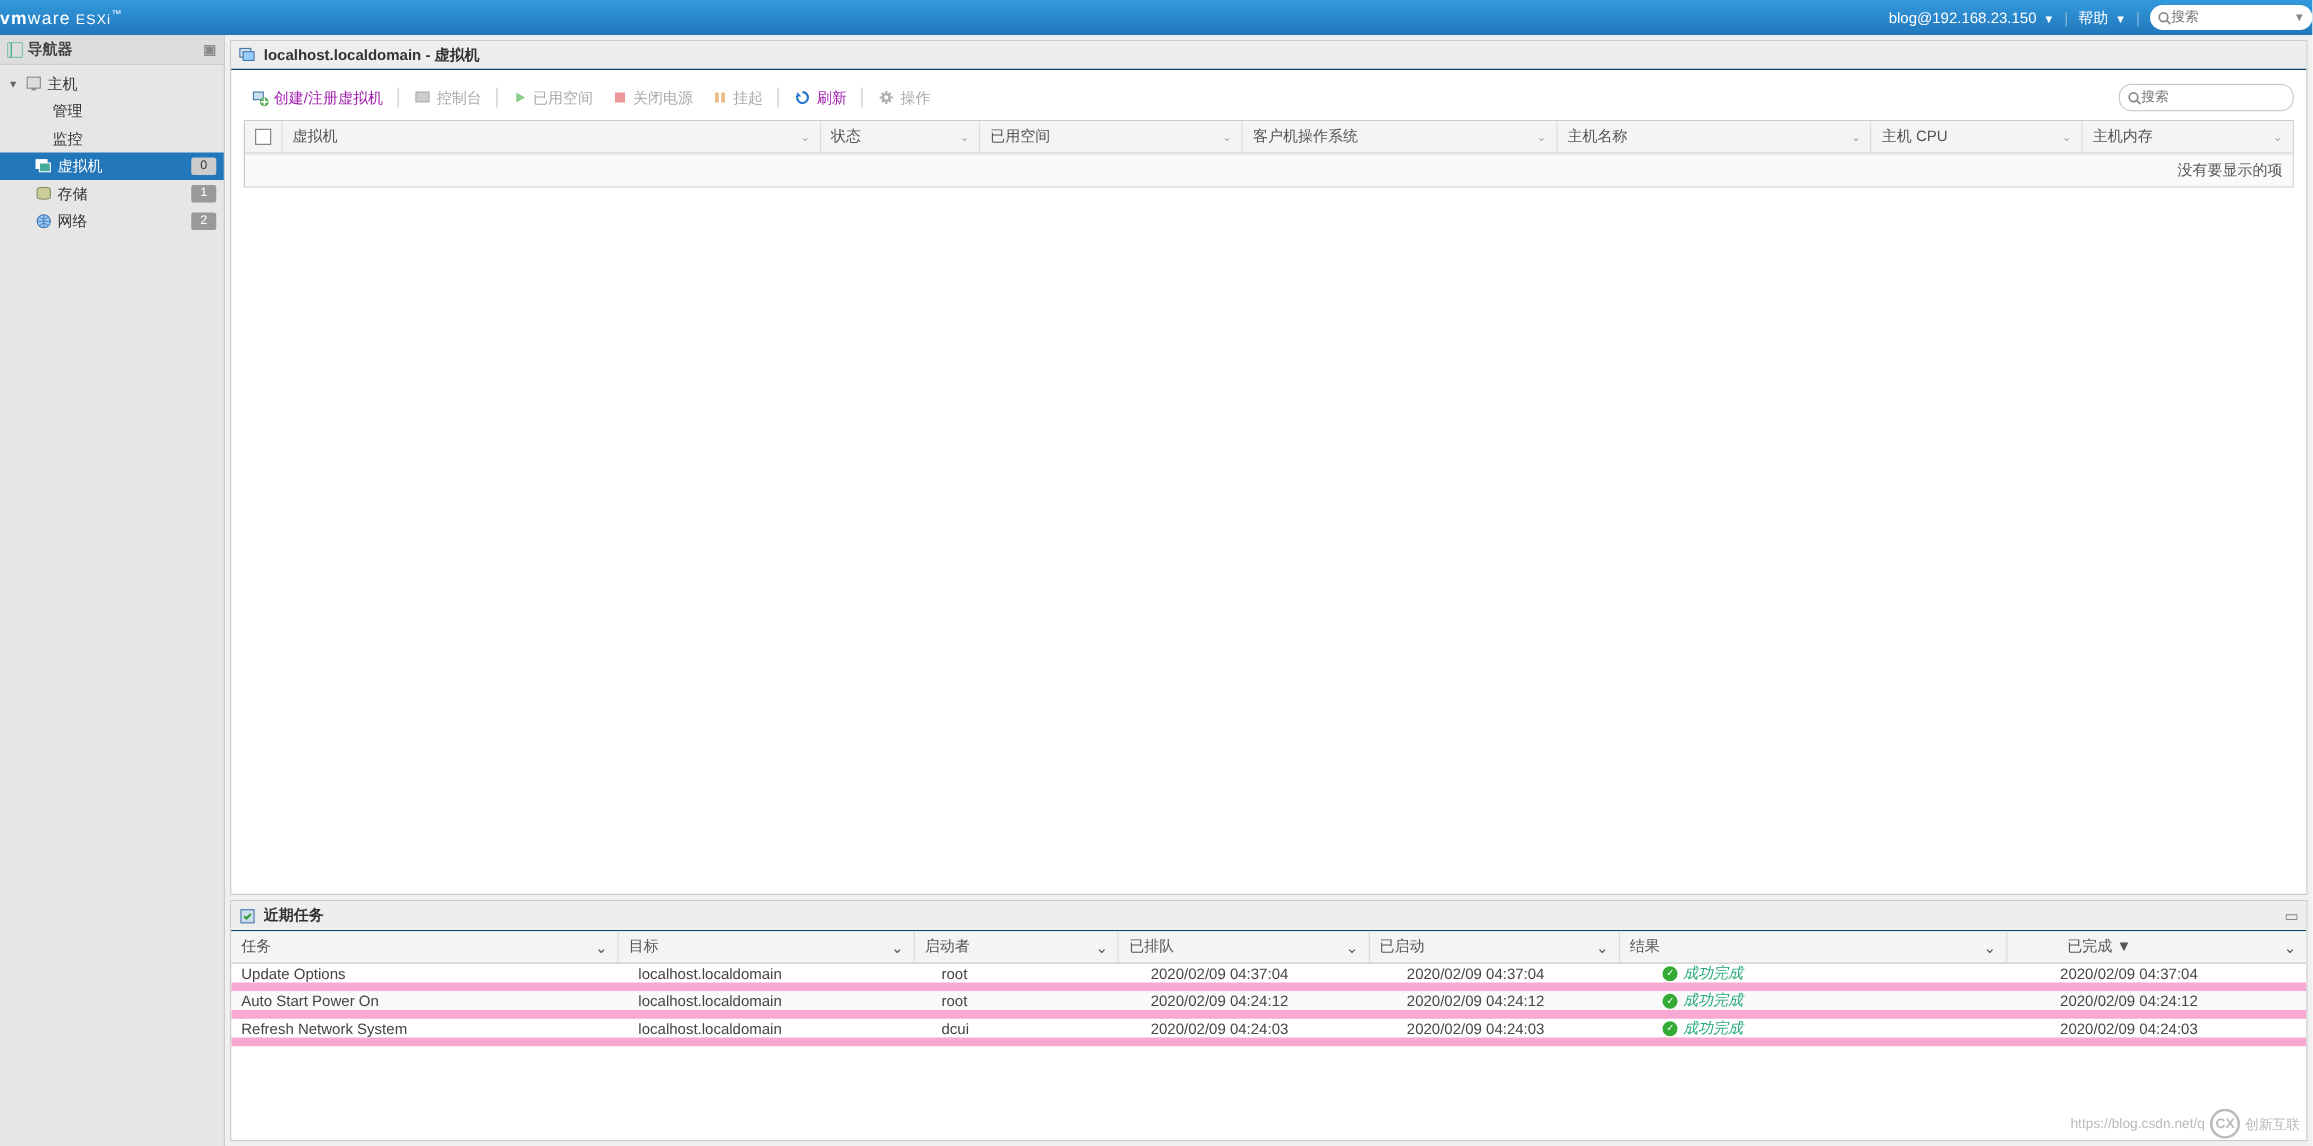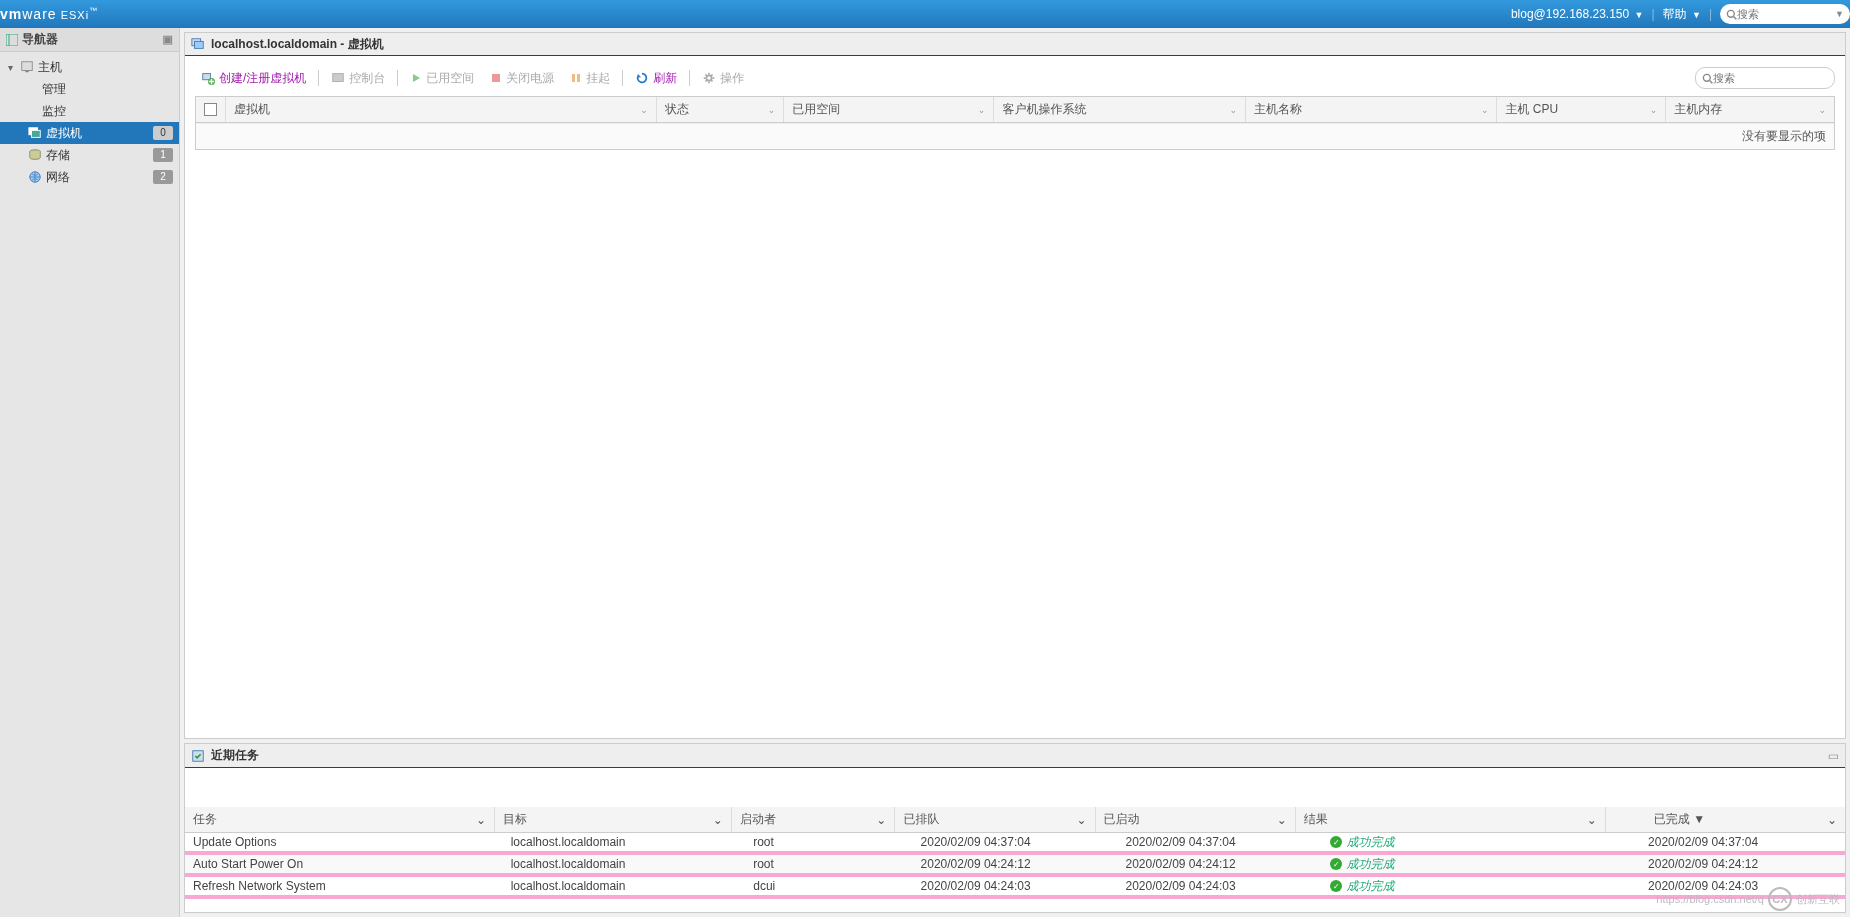--- a/index.html
+++ b/index.html
@@ -43,25 +43,25 @@
 .tb-search input { border:none; outline:none; width:100%; font-size:11px; }
 .grid { border:1px solid #ccc; }
 .grid-head { display:flex; background:#f4f4f4; border-bottom:1px solid #ccc; height:26px; }
 .gcol { display:flex; align-items:center; justify-content:space-between; padding:0 8px; border-right:1px solid #ddd; color:#555; }
 .gcol .dd { font-size:9px; color:#999; cursor:pointer; }
 .grid-empty { text-align:center; color:#aaa; padding:8px; border-bottom:1px solid #eee; }
 .grid-footer { text-align:right; padding:4px 8px; color:#555; background:#fafafa; border-top:1px solid #eee; }
 .checkbox { width:13px; height:13px; border:1px solid #888; background:#fff; }
 
 
-.tasks-panel { height:170px;gap:39px; }
+.tasks-panel { height:193px; }
 .task-grid { flex:1; overflow:auto; }
 .task-head { display:flex; background:#f4f4f4; border-bottom:1px solid #ccc; height:26px; }
 .tcol { display:flex; align-items:center; justify-content:space-between; padding:0 8px; border-right:1px solid #ddd; color:#555; }
-.task-row { display:flex; height:22px; border-bottom:4px solid #f9a8d4; }
+.task-row { display:flex; height:22px; border-bottom:7px solid #f9a8d4; }
 .task-row:nth-child(even) { background:#f9f9f9; }
 .tcell { display:flex; align-items:center; padding:0 8px; border-right:1px solid transparent; color:#444; }
 .ok-ico { width:12px; height:12px; border-radius:50%; background:#3a3; display:inline-flex; align-items:center; justify-content:center; color:#fff; font-size:8px; margin-right:4px; }
 .success-text { color:#2a7; font-style:italic; }
 
 .watermark { position:fixed; right:10px; bottom:6px; color:#bbb; font-size:11px; display:flex; align-items:center; gap:4px; pointer-events:none; }
 .watermark-logo { width:24px; height:24px; border:2px solid #bbb; border-radius:50%; display:flex; align-items:center; justify-content:center; font-weight:bold; color:#bbb; font-size:11px; }
 
 svg { flex-shrink:0; }
 </style>

